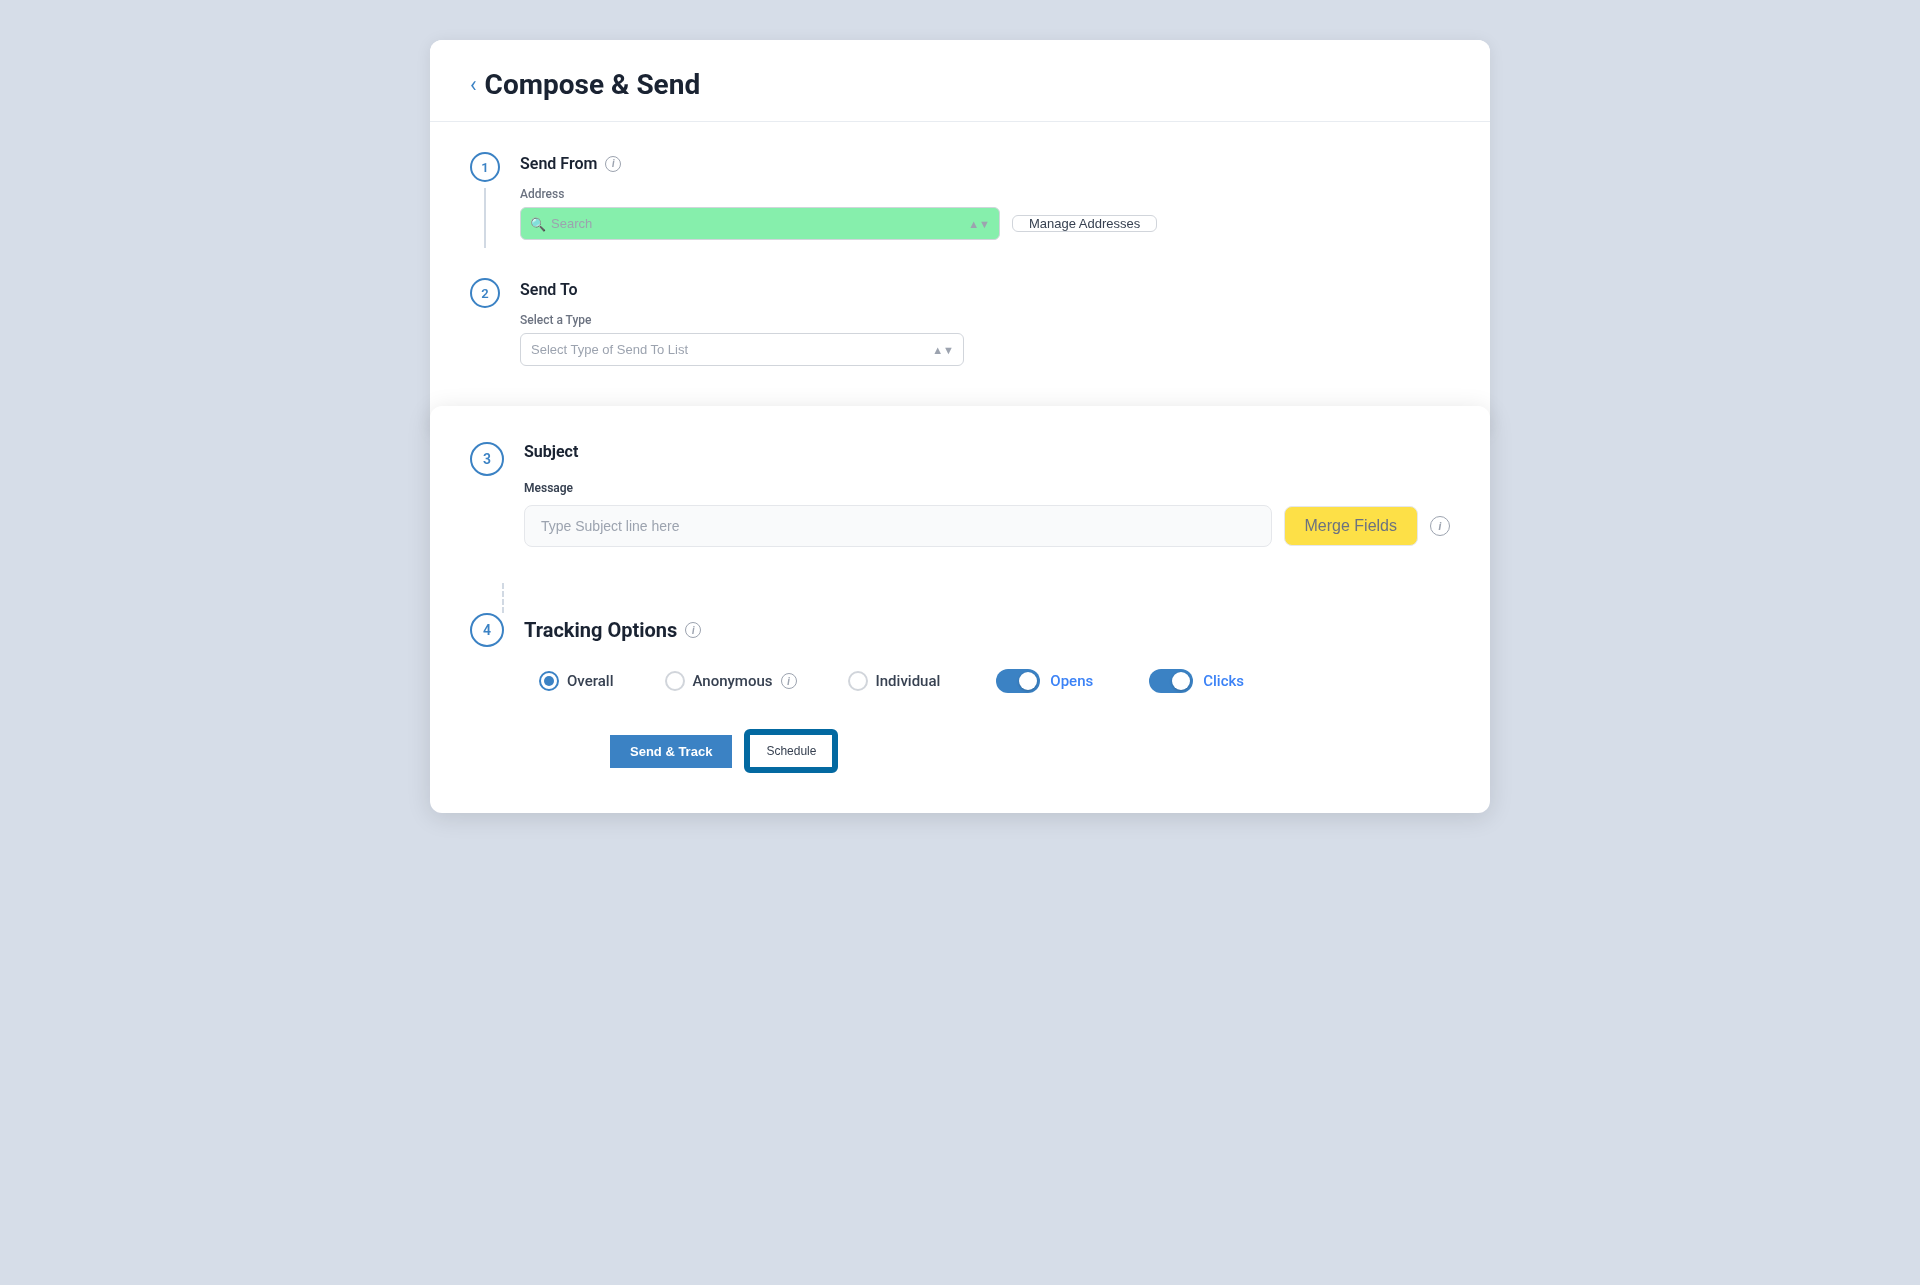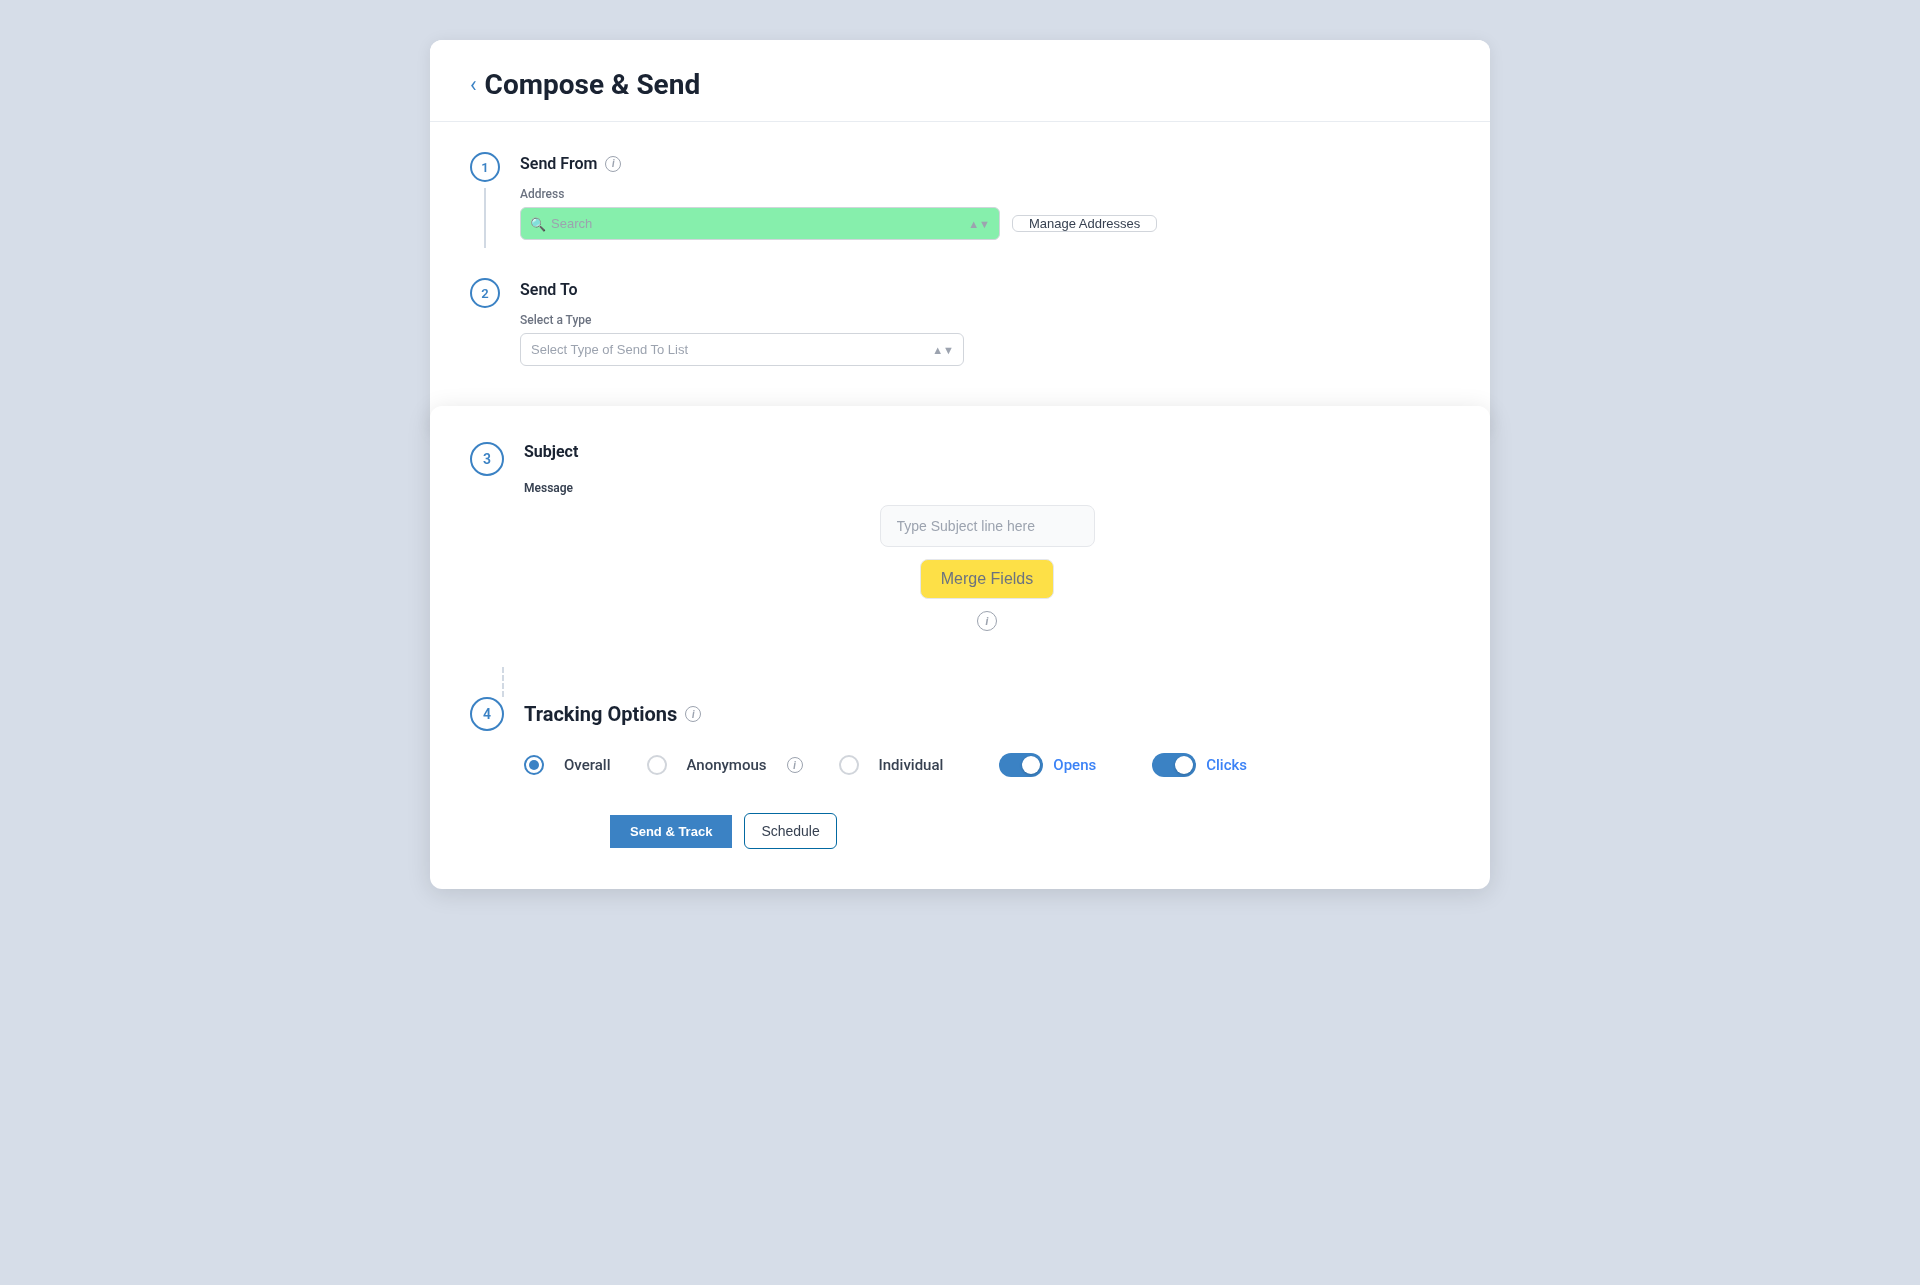--- a/index.html
+++ b/index.html
@@ -244,21 +244,20 @@
       font-weight: 600;
       color: #374151;
       margin-bottom: 10px;
       margin-top: 20px;
     }
 
     .subject-input-row {
       display: flex;
       align-items: center;
       gap: 12px;
-      flex-direction: column;
     }
 
     .subject-input {
       flex: 1;
       padding: 12px 16px;
       border: 1px solid #e5e7eb;
       border-radius: 8px;
       font-size: 14px;
       color: #374151;
       background: #f9fafb;
@@ -339,22 +338,23 @@
       display: flex;
       align-items: center;
       gap: 36px;
       margin-top: 22px;
       margin-left: 54px;
     }
 
     .radio-option {
       display: flex;
       align-items: center;
-      gap: 20px;
-      cursor: pointer;
+      gap: 8px;
+      cursor: pointer;
+      margin-left: 15px;
     }
 
     .radio-outer {
       width: 20px;
       height: 20px;
       border-radius: 50%;
       border: 2px solid #3b82c4;
       display: flex;
       align-items: center;
       justify-content: center;
@@ -445,23 +445,23 @@
       border: none;
       border-radius: 0;
       font-size: 13px;
       font-weight: 600;
       cursor: pointer;
     }
 
     .schedule-btn {
       padding: 9px 16px;
       background: #fff;
-      border: 1px solid #0369a1;
+      border: 6px solid #0369a1;
       border-radius: 6px;
-      font-size: 14px;
+      font-size: 12px;
       color: #374151;
       cursor: pointer;
     }
 
     .dashed-connector {
       border-left: 2px dashed #d1d9e3;
       margin-left: 16px;
       height: 30px;
       margin-bottom: 0;
     }

